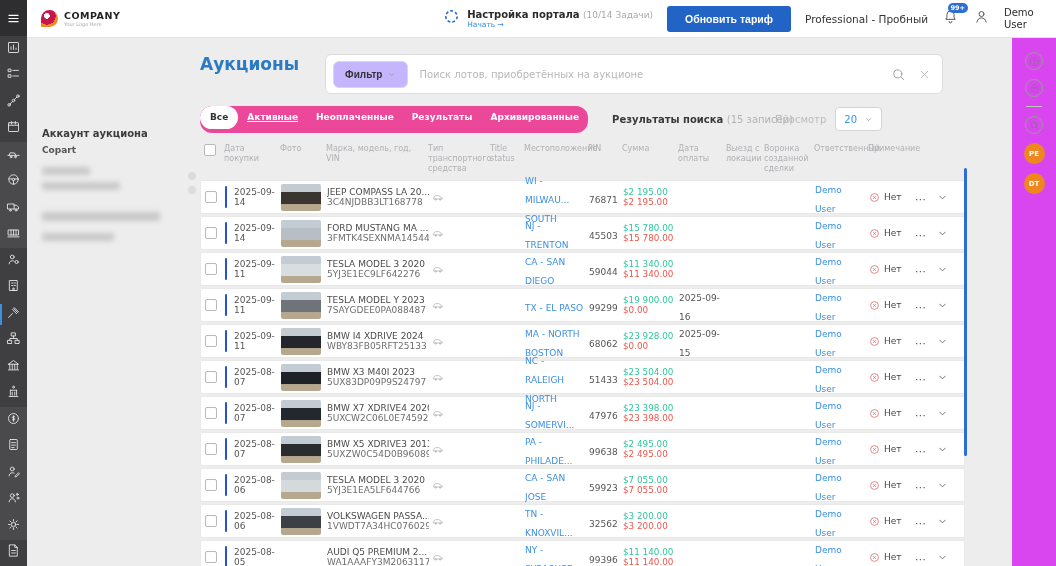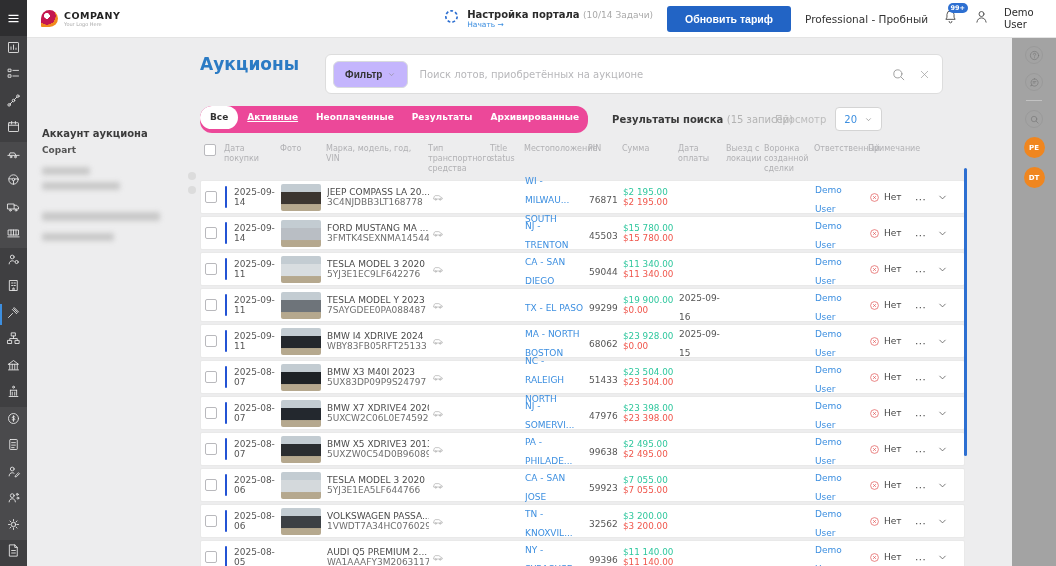--- a/index.html
+++ b/index.html
@@ -95,21 +95,21 @@
   .resp { font-size:9px; color:#3d8fe0; cursor:pointer; }
   .note { display:flex; align-items:center; gap:4px; font-size:9px; color:#444; }
   .note svg { width:11px; height:11px; stroke:#e05252; fill:none; stroke-width:1.5; flex-shrink:0; }
   .dots { font-size:11px; color:#555; letter-spacing:1px; cursor:pointer; }
   .chev svg { width:11px; height:11px; stroke:#555; fill:none; stroke-width:1.7; stroke-linecap:round; cursor:pointer; }
   .scroll-thumb { position:absolute; right:-2px; top:28px; width:3px; height:288px; background:#2d6fd1; border-radius:2px; }
   .side-dots { position:absolute; left:-12px; top:32px; display:flex; flex-direction:column; gap:6px; }
   .side-dots i { width:8px; height:8px; border-radius:50%; background:#dcdcdc; }
 
   
-  .right-rail { width:44px; flex-shrink:0; background:#a3a3a3; display:flex; flex-direction:column; align-items:center; padding-top:8px; gap:9px; z-index:4; }
+  .right-rail { width:44px; flex-shrink:0; background:#d946ef; display:flex; flex-direction:column; align-items:center; padding-top:14px; gap:9px; z-index:4; }
   .rr-btn { width:18px; height:18px; border-radius:50%; border:1px solid #9a9a9a; background:transparent; display:flex; align-items:center; justify-content:center; cursor:pointer; }
   .rr-btn svg { width:11px; height:11px; stroke:#777; fill:none; stroke-width:1.4; stroke-linecap:round; }
   .rr-div { width:16px; height:1px; background:#c2c2c2; }
   .rr-badge { width:21px; height:21px; border-radius:50%; background:#f0861f; color:#fff; font-size:7px; font-weight:bold; display:flex; align-items:center; justify-content:center; cursor:pointer; }
 </style>
 </head>
 <body>
 
 <div class="app">
 

